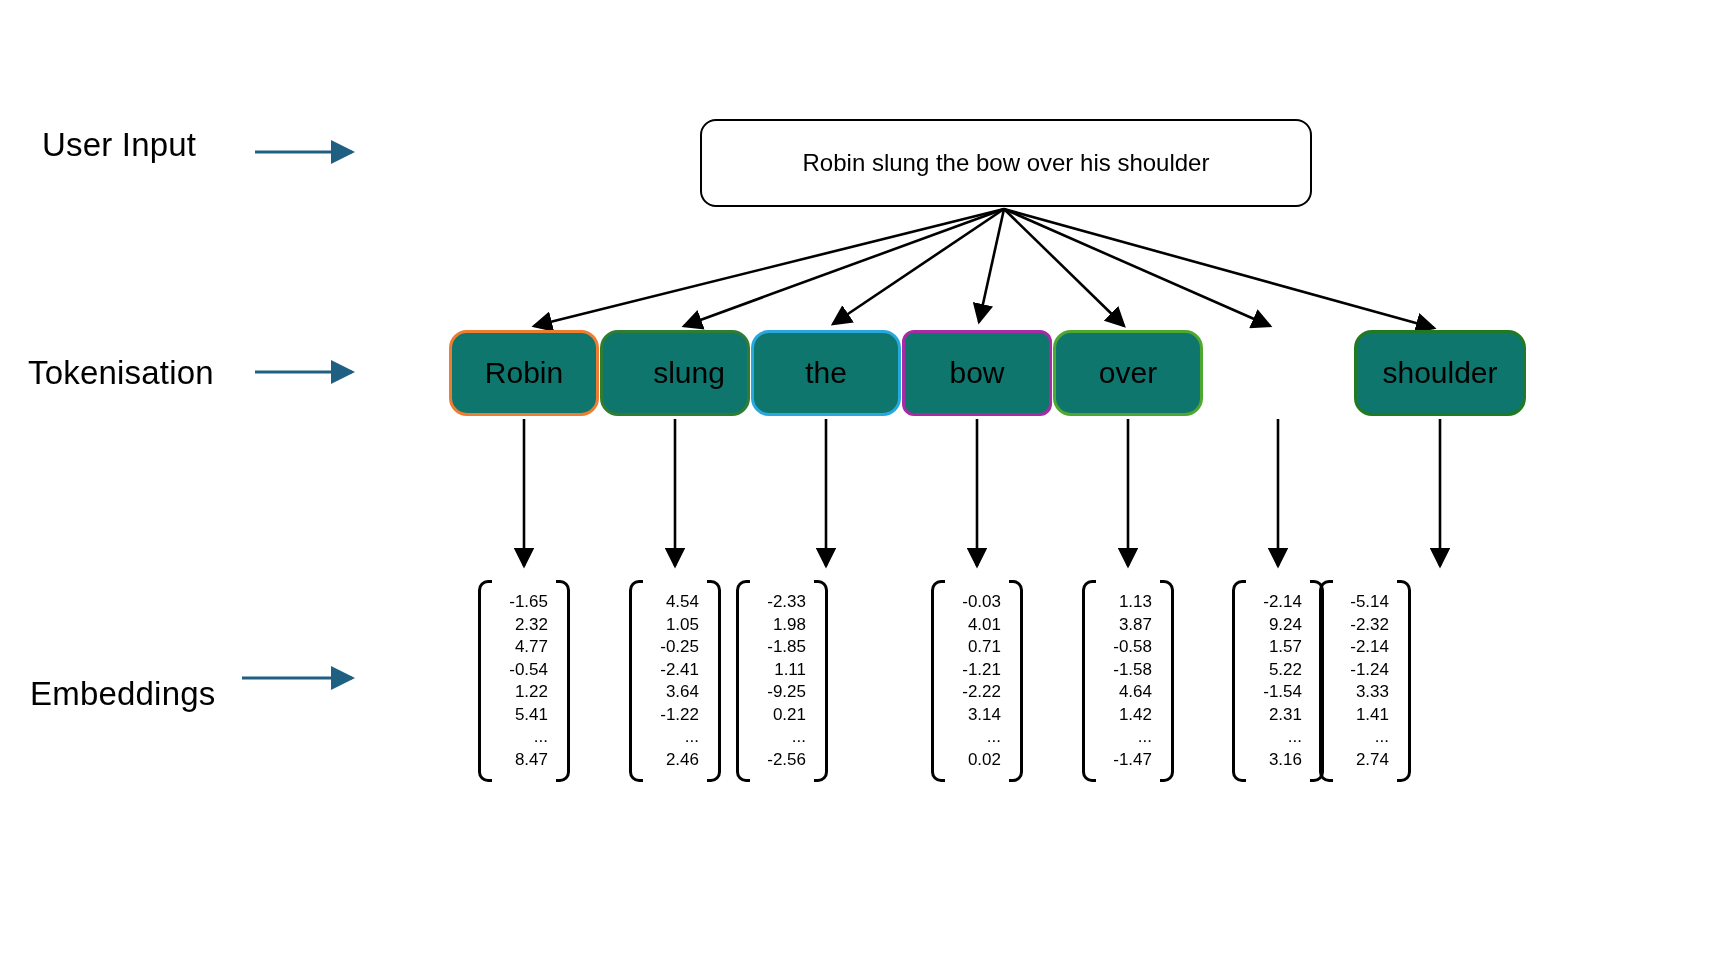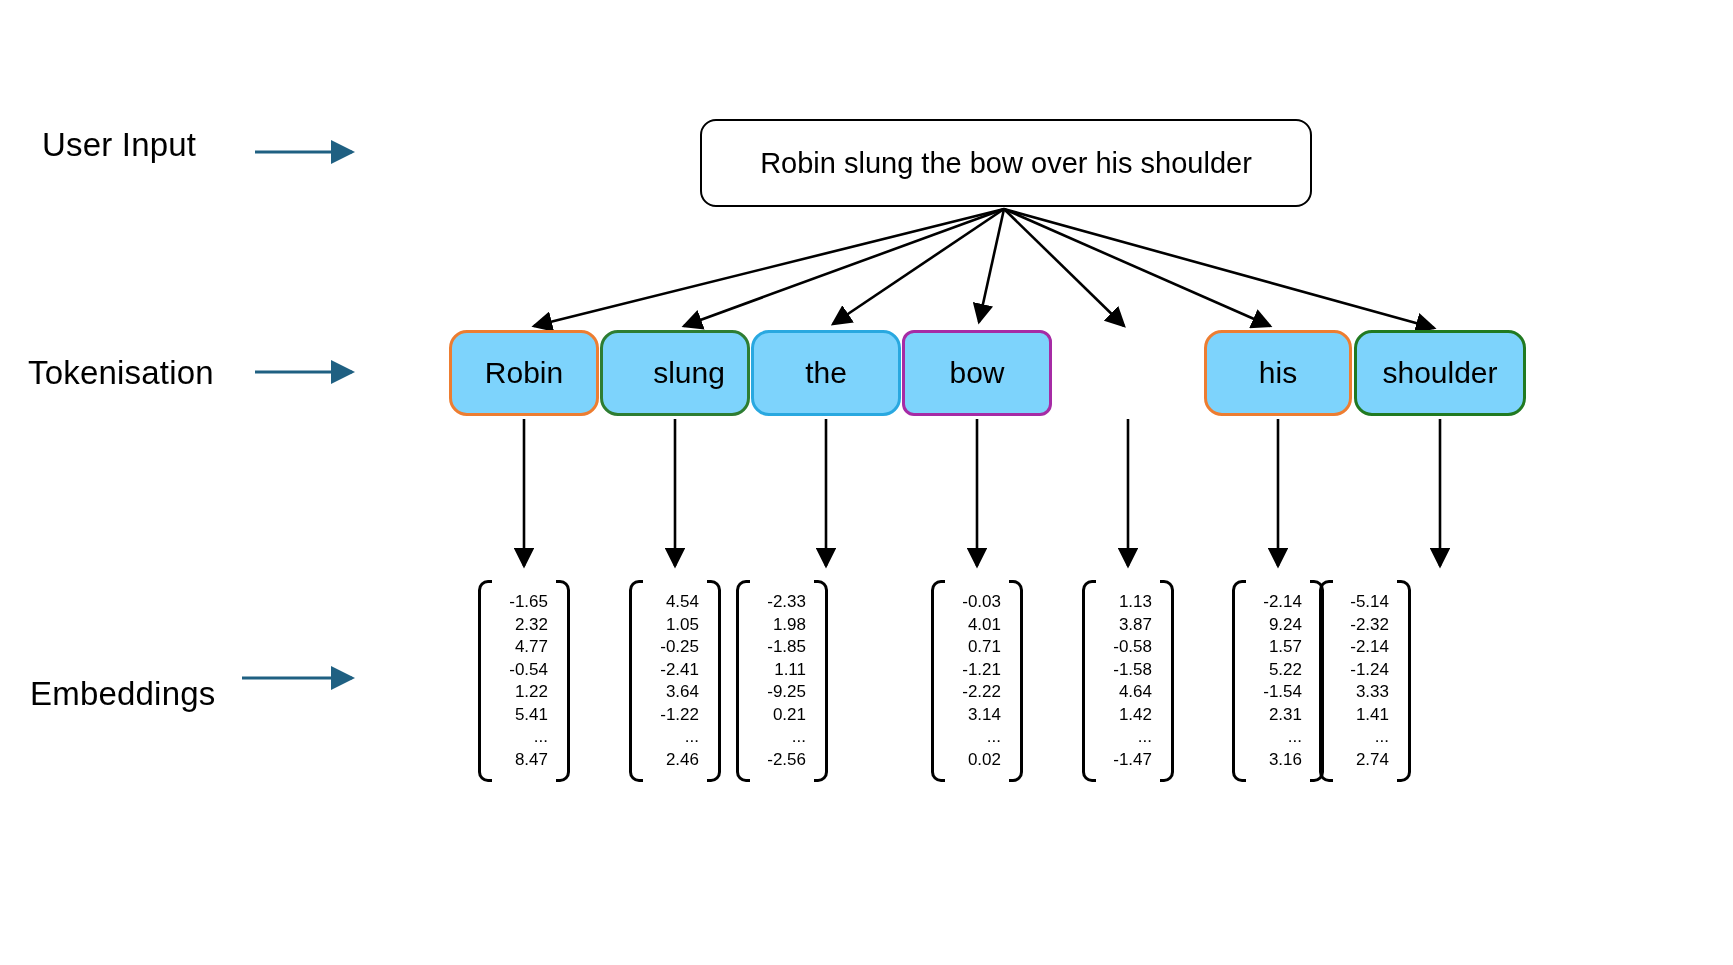--- a/index.html
+++ b/index.html
@@ -28,35 +28,35 @@
   .input-box {
     position: absolute;
     left: 700px; top: 119px;
     width: 612px; height: 88px;
     border: 2.5px solid #000;
     border-radius: 16px;
     box-sizing: border-box;
     display: flex;
     align-items: center;
     justify-content: center;
-    font-size: 29px;
+    font-size: 24px;
     background: #fff;
   }
   .token-box {
     position: absolute;
     top: 330px;
     height: 86px;
     border: 3px solid #888;
     border-radius: 18px;
     box-sizing: border-box;
     display: flex;
     align-items: center;
     justify-content: center;
     font-size: 30px;
-    background: #7dd3fc;
+    background: #0f766e;
   }
   .vec {
     position: absolute;
     top: 580px;
     width: 92px;
     height: 202px;
     box-sizing: border-box;
     padding: 11px 18px 0 18px;
   }
   .vec::before, .vec::after {
@@ -135,22 +135,22 @@
     </div>
   <div class="token-box" style="left: 600px; width: 150px; border-color: rgb(46, 125, 50); padding-left: 28px;">
       <span>slung</span>
     </div>
   <div class="token-box" style="left: 751px; width: 150px; border-color: rgb(41, 168, 224);">
       <span>the</span>
     </div>
   <div class="token-box" style="left: 902px; width: 150px; border-color: rgb(166, 43, 165); border-radius: 12px;">
       <span>bow</span>
     </div>
-  <div class="token-box" style="left: 1204px; width: 148px; border-color: rgb(237, 125, 49);">
-      <span>his</span>
+  <div class="token-box" style="left: 1053px; width: 150px; border-color: rgb(78, 167, 46);">
+      <span>over</span>
     </div>
   <div class="token-box" style="left: 1354px; width: 172px; border-color: rgb(33, 122, 33); text-align: right;">
       <span>shoulder</span>
     </div>
 
   <div class="vec" style="left:478px;">
     <div class="vrow">-1.65</div>
     <div class="vrow">2.32</div>
     <div class="vrow">4.77</div>
     <div class="vrow">-0.54</div>

